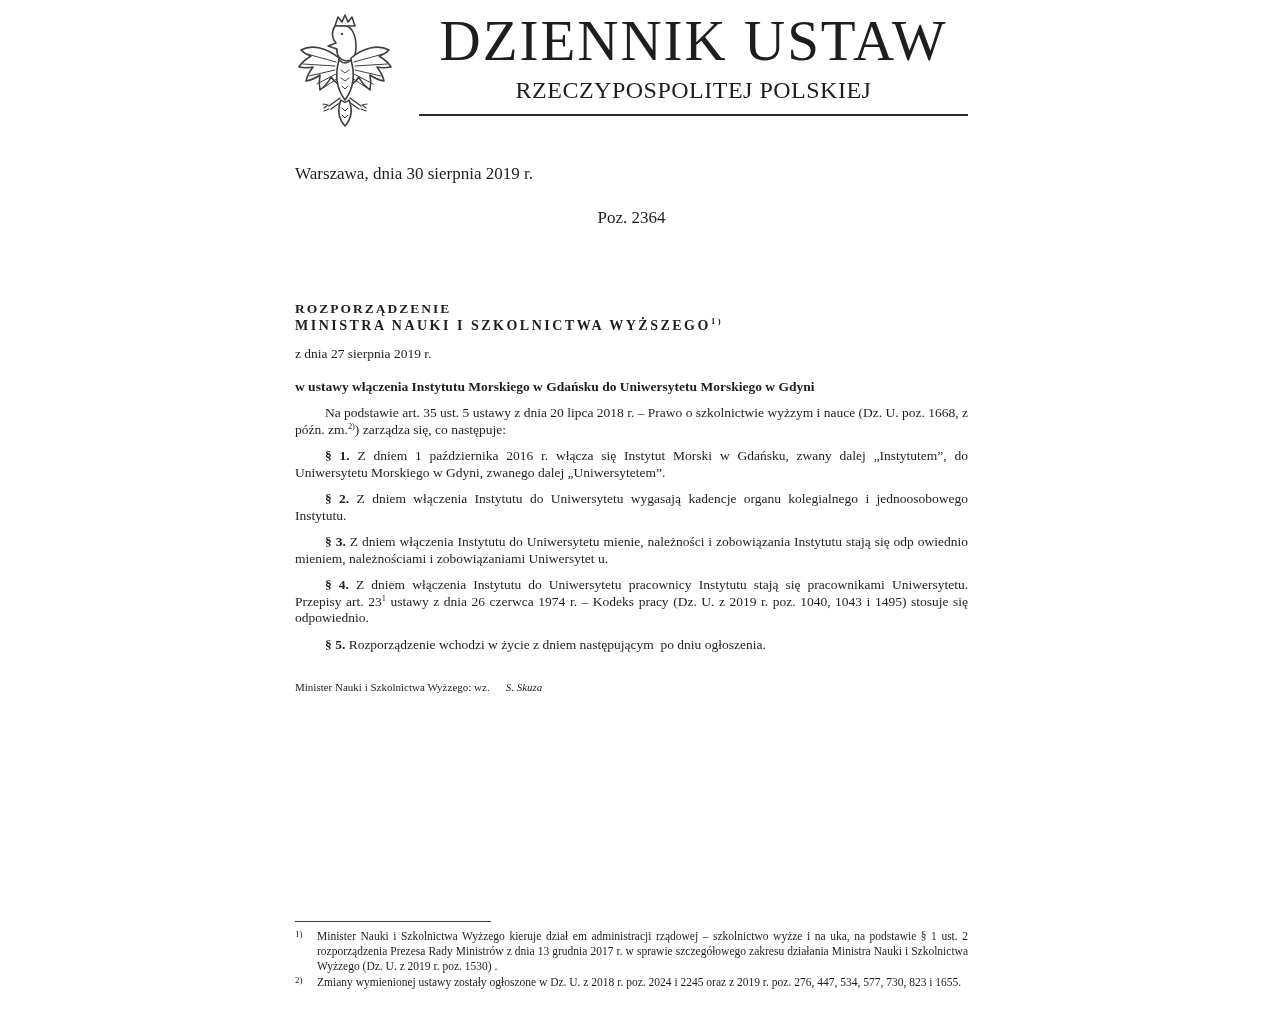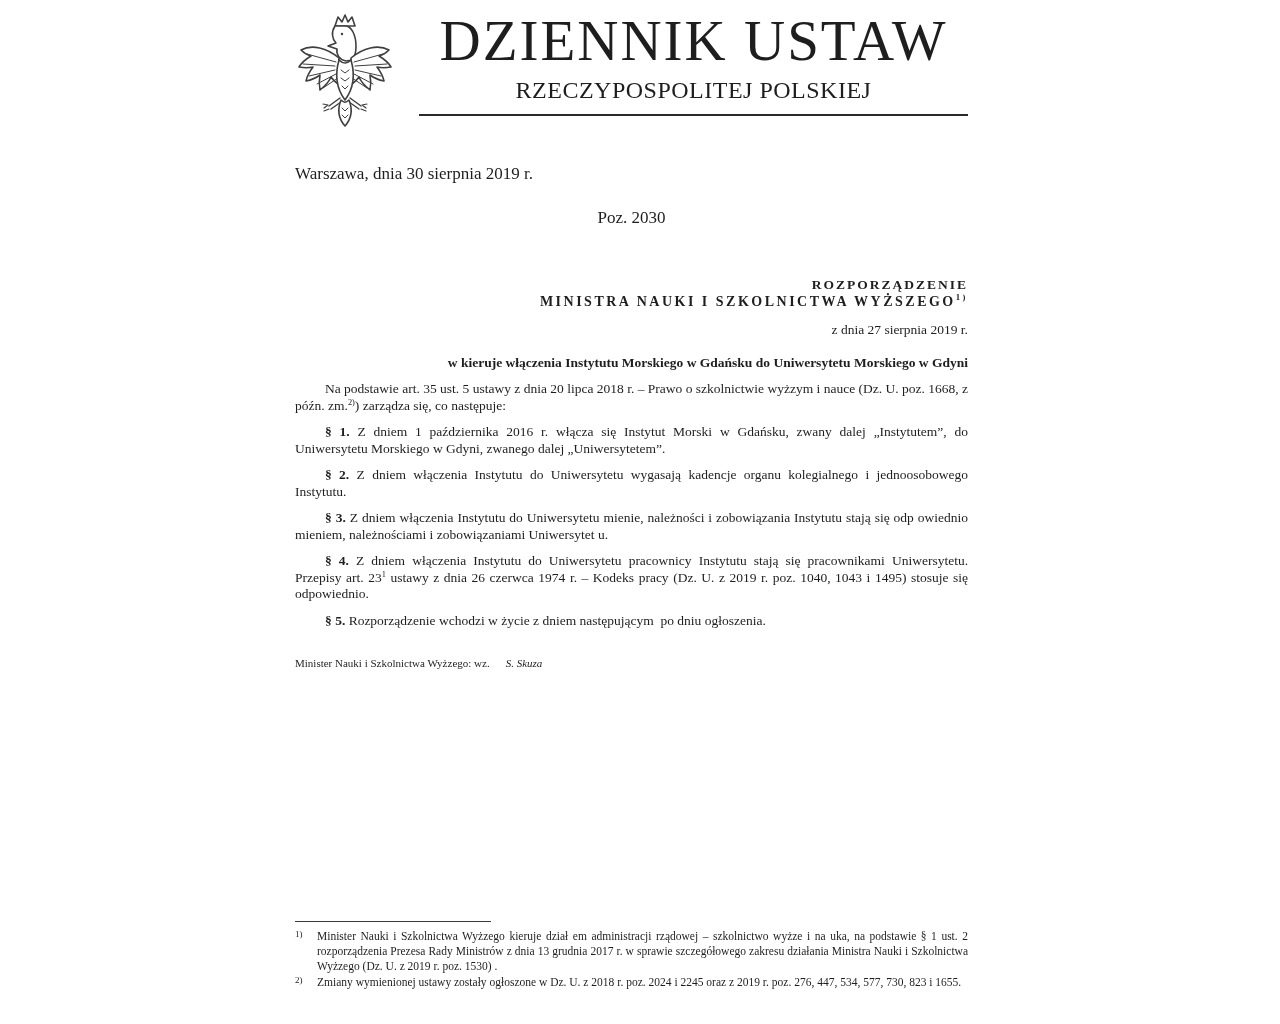--- a/index.html
+++ b/index.html
@@ -12,21 +12,21 @@
   
   .masthead{display:flex;align-items:flex-start;margin-top:12px;}
   .emblem{width:100px;height:122px;flex:0 0 auto;}
   .mast-text{flex:1;margin-left:24px;text-align:center;border-bottom:2px solid #2a2a2a;padding-bottom:9px;}
   .mast-title{font-size:57px;line-height:1.02;letter-spacing:2px;white-space:nowrap;}
   .mast-subtitle{font-size:24px;line-height:1.15;margin-top:7px;letter-spacing:0.5px;white-space:nowrap;}
 
   .dateline{text-align:left;font-size:17px;margin-top:30px;}
   .poz{text-align:center;font-size:17px;margin-top:24px;}
 
-  .act-head{text-align:right;margin-top:48px;}
+  .act-head{text-align:left;margin-top:72px;}
   .act-type{font-weight:bold;font-size:13.5px;letter-spacing:2px;line-height:17px;}
   .act-issuer{font-weight:bold;font-size:14px;letter-spacing:2.5px;line-height:18px;}
   .act-date{font-size:13.5px;margin-top:11px;}
   .act-subject{font-weight:bold;font-size:13.5px;margin-top:17px;}
 
   .body-text{margin-top:8px;}
   .para{font-size:13.5px;line-height:16.5px;text-align:justify;text-indent:30px;margin:10px 0 0 0;white-space:pre-wrap;}
   .sec-label{font-weight:bold;}
   sup{font-size:0.62em;line-height:0;}
 
@@ -64,27 +64,27 @@
           <path d="M47 96 L50 99 L53 96 M47 103 L50 106 L53 103" stroke-width="1"></path>
         </g>
       </svg>
       <div class="mast-text">
         <div class="mast-title">DZIENNIK USTAW</div>
         <div class="mast-subtitle">RZECZYPOSPOLITEJ POLSKIEJ</div>
       </div>
     </div>
 
     <div class="dateline">Warszawa, dnia 30 sierpnia 2019 r.</div>
-    <div class="poz">Poz. 2030</div>
+    <div class="poz">Poz. 2364</div>
 
     <div class="act-head">
       <div class="act-type">ROZPORZĄDZENIE</div>
       <div class="act-issuer"><span>MINISTRA NAUKI I SZKOLNICTWA WYŻSZEGO</span><sup>1)</sup></div>
       <div class="act-date">z dnia 27 sierpnia 2019 r.</div>
-      <div class="act-subject">w kieruje włączenia Instytutu Morskiego w Gdańsku do Uniwersytetu Morskiego w Gdyni</div>
+      <div class="act-subject">w ustawy włączenia Instytutu Morskiego w Gdańsku do Uniwersytetu Morskiego w Gdyni</div>
     </div>
 
     <div class="body-text">
       <p class="para"><span>Na podstawie art. 35 ust. 5 ustawy z dnia 20 lipca 2018 r. – Prawo o szkolnictwie wyżzym i nauce (Dz. U. poz. 1668, z późn. zm.</span><sup>2)</sup><span>) zarządza się, co następuje:</span></p>
 
       <p class="para"><span class="sec-label">§ 1.</span> <span>Z dniem 1 października 2016 r. włącza się Instytut Morski w Gdańsku, zwany dalej „Instytutem”, do Uniwersytetu Morskiego w Gdyni, zwanego dalej „Uniwersytetem”.</span></p>
 
       <p class="para"><span class="sec-label">§ 2.</span> <span>Z dniem włączenia Instytutu do Uniwersytetu wygasają kadencje organu kolegialnego i jednoosobowego Instytutu.</span></p>
 
       <p class="para"><span class="sec-label">§ 3.</span> <span>Z dniem włączenia Instytutu do Uniwersytetu mienie, należności i zobowiązania Instytutu stają się odp owiednio mieniem, należnościami i zobowiązaniami Uniwersytet u.</span></p>

